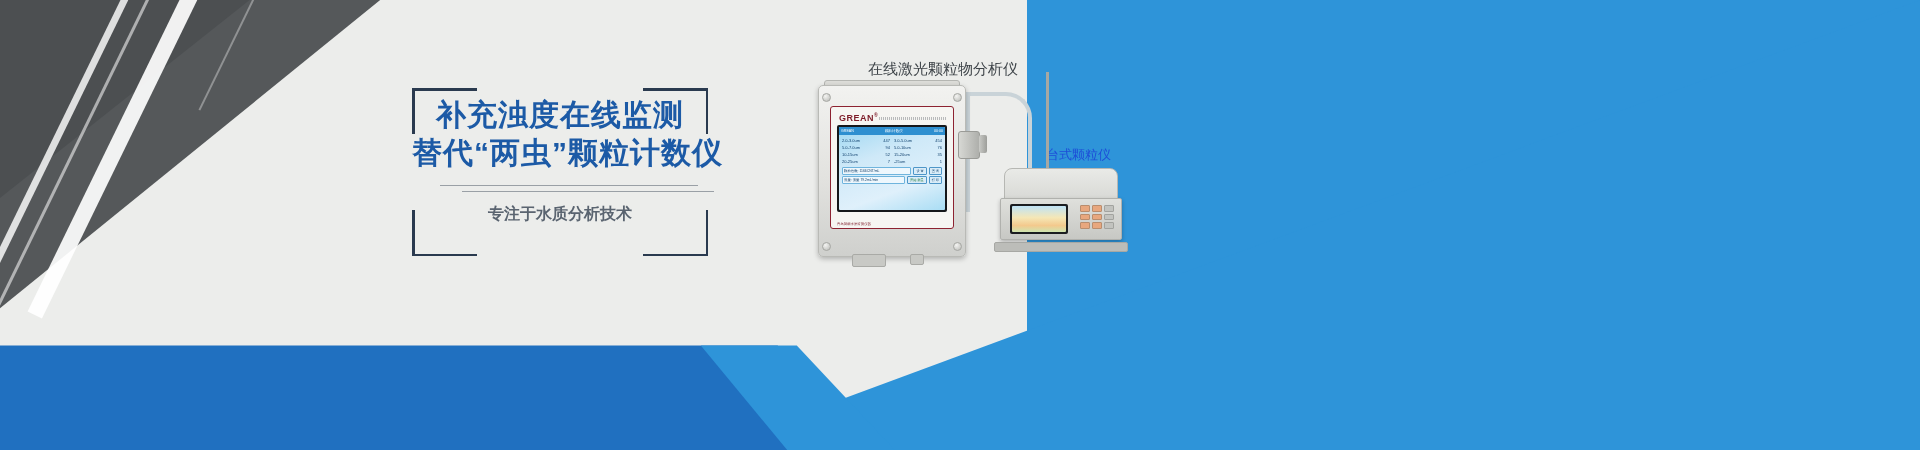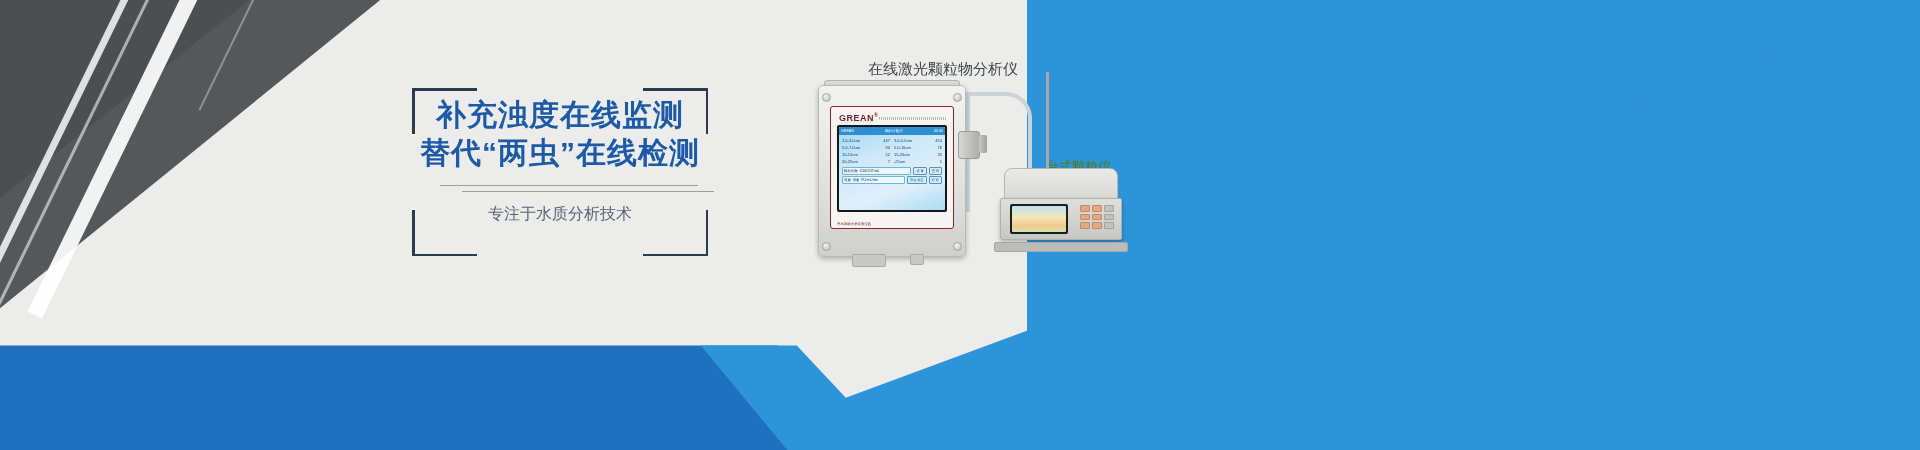--- a/index.html
+++ b/index.html
@@ -155,36 +155,36 @@
   .subtitle {
     position: absolute;
     left: 0; right: 0;
     top: 112px;
     text-align: center;
     color: #5a6470;
     font-size: 16px;
     line-height: 27px;
     white-space: nowrap;
   }
-  .subtitle .s { display: block; }
+  .subtitle .s { display: block; font-weight: bold; }
 
   
   .label-analyzer {
     position: absolute;
     left: 868px;
     top: 60px;
     color: #3e4449;
     font-size: 15px;
     white-space: nowrap;
   }
   .label-bench {
     position: absolute;
     left: 1046px;
-    top: 158px;
-    color: #4d7c0f;
+    top: 146px;
+    color: #1d4ed8;
     font-size: 13px;
     white-space: nowrap;
     text-align: center;
   }
 
   
   .analyzer {
     position: absolute;
     left: 818px;
     top: 85px;
@@ -463,21 +463,21 @@
     <div class="bracket br-left-bot"></div>
     <div class="bracket br-right-top"></div>
     <div class="bracket br-right-bot"></div>
     <div class="bracket-h br-top"></div>
     <div class="bracket-h br-top-r"></div>
     <div class="bracket-h br-bot"></div>
     <div class="bracket-h br-bot-r"></div>
 
     <div class="headline">
       <span class="l1">补充浊度在线监测</span>
-      <span class="l2">替代“两虫”在线检测</span>
+      <span class="l2">替代“两虫”颗粒计数仪</span>
     </div>
 
     <div class="divider-wrap">
       <div class="divider div-1"></div>
       <div class="divider div-2"></div>
     </div>
 
     <div class="subtitle">
       <span class="s">专注于水质分析技术</span>
     </div>

